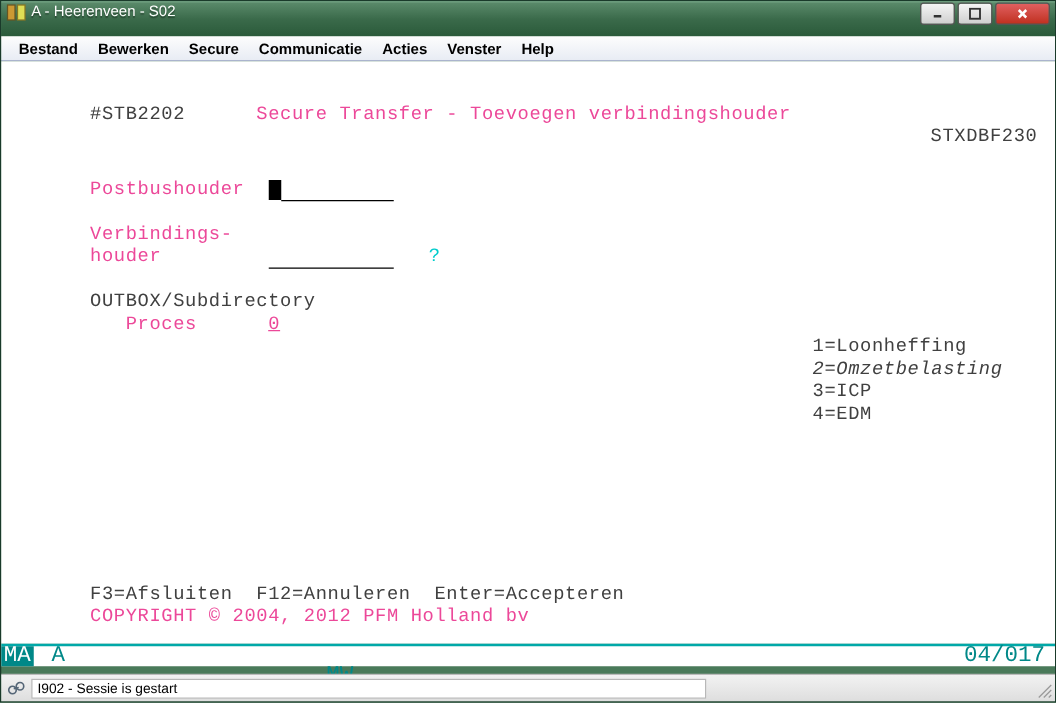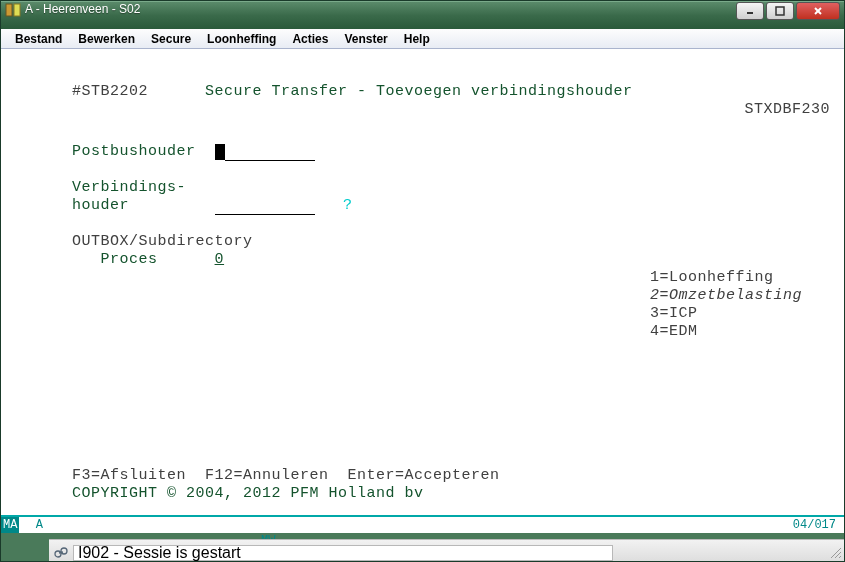--- a/index.html
+++ b/index.html
@@ -88,21 +88,21 @@
     line-height: 18px;
     padding: 16px 8px 8px 8px;
     color: #000;
     position: relative;
     letter-spacing: 0.5px;
     white-space: pre;
   }
   .row { position: absolute; left: 0; right: 0; padding: 0 14px; }
   .blue { color: #404040; }
   .cyan { color: #00cccc; }
-  .black { color: #14532d; }
+  .black { color: #ec4899; }
   .cursor {
     display:inline-block;
     width:10px;
     height:16px;
     background:#000;
     vertical-align: bottom;
     margin-bottom: 1px;
   }
   .underline-field {
     display:inline-block;
@@ -114,21 +114,21 @@
     text-decoration: underline;
   }
   .oia {
     position: absolute;
     left: 0; right: 0;
     height: 18px;
     bottom: 28px;
     background: #ffffff;
     border-top: 2px solid #00a8a8;
     font-family: "Courier New", monospace;
-    font-size: 12px;
+    font-size: 18px;
     color: #008888;
     display: flex;
     align-items: center;
   }
   .oia .ma {
     background: #008888;
     color: #ffffff;
     padding: 0 2px;
     margin-left: 0;
     height: 100%;
@@ -137,24 +137,23 @@
   }
   .oia .seg { padding: 0 10px; }
   .oia .right { position:absolute; right:8px; }
   .statusbar {
     position: absolute;
     left: 0; right: 0; bottom: 0;
     height: 22px;
     background: linear-gradient(to bottom, #f2f2f2, #dedede);
     border-top: 1px solid #bbb;
     display: flex;
-    align-items: flex-end;
-    font-size: 16px;
+    align-items: center;
+    font-size: 11px;
     padding-left: 4px;
-    margin-left: 48px;
   }
   .statusbar .sicon {
     width:16px; height:16px;
     margin-right: 4px;
     display:flex;align-items:center;justify-content:center;
   }
   .statusbar .text {
     border: 1px solid #b8b8b8;
     background: #fff;
     padding: 1px 4px;
@@ -197,21 +196,21 @@
             <line x1="8" y1="2" x2="2" y2="8" stroke="#fff" stroke-width="2"></line>
           </svg>
       </div>
     </div>
   </div>
 
   <div class="menubar">
     <span>Bestand</span>
     <span>Bewerken</span>
     <span>Secure</span>
-    <span>Loonheffing</span>
+    <span>Communicatie</span>
     <span>Acties</span>
     <span>Venster</span>
     <span>Help</span>
   </div>
 
   <div class="terminal">
 
     <div class="row" style="top:16px;">
       <span class="blue">#STB2202</span><span>      </span><span class="black">Secure Transfer - Toevoegen verbindingshouder</span>
       <span style="position:absolute; right:14px;" class="blue">STXDBF230</span>

